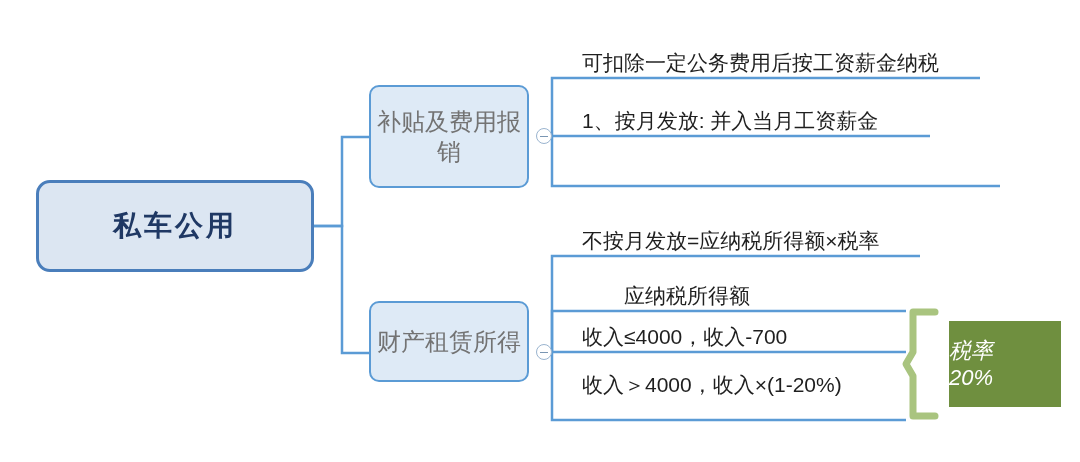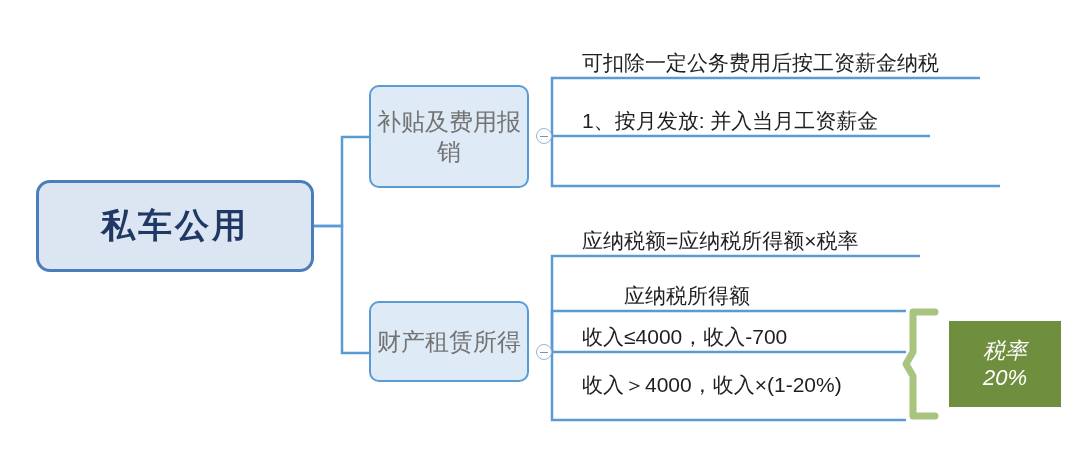--- a/index.html
+++ b/index.html
@@ -33,21 +33,21 @@
   }
   
   #root-node {
     left: 36px;
     top: 180px;
     width: 278px;
     height: 92px;
     border: 3px solid #4a7ebb;
     border-radius: 14px;
     background: #dce6f2;
-    font-size: 34px;
+    font-size: 28px;
     font-weight: bold;
     color: #1f3864;
     letter-spacing: 3px;
   }
   
   .branch {
     border: 2px solid #5b9bd5;
     border-radius: 10px;
     background: #deeaf6;
     color: #737373;
@@ -101,21 +101,20 @@
   
   #tax-box {
     position: absolute;
     left: 949px;
     top: 321px;
     width: 112px;
     height: 86px;
     background: #6f8f3f;
     display: flex;
     flex-direction: column;
-    align-items: center;
     justify-content: center;
     color: #ffffff;
     font-style: italic;
     font-size: 22px;
     line-height: 1.25;
   }
 </style>
 </head>
 <body>
 
@@ -143,21 +142,21 @@
 
   <div class="node branch" id="branch-1">补贴及费用报销</div>
   <div class="toggle" id="toggle-1"></div>
 
   <div class="node branch" id="branch-2">财产租赁所得</div>
   <div class="toggle" id="toggle-2"></div>
 
   <div class="leaf" style="left:582px; top:52px;">可扣除一定公务费用后按工资薪金纳税</div>
   <div class="leaf" style="left:582px; top:110px;">1、按月发放: 并入当月工资薪金</div>
 
-  <div class="leaf" style="left:582px; top:230px;">应纳税额=应纳税所得额×税率</div>
+  <div class="leaf" style="left:582px; top:230px;">不按月发放=应纳税所得额×税率</div>
   <div class="leaf" style="left:582px; top:285px;margin-left:42px;">应纳税所得额</div>
   <div class="leaf" style="left:582px; top:326px;">收入≤4000，收入-700</div>
   <div class="leaf" style="left:582px; top:374px;">收入＞4000，收入×(1-20%)</div>
 
   <div id="tax-box">
     <div>税率</div>
     <div>20%</div>
   </div>
 
 </div>

